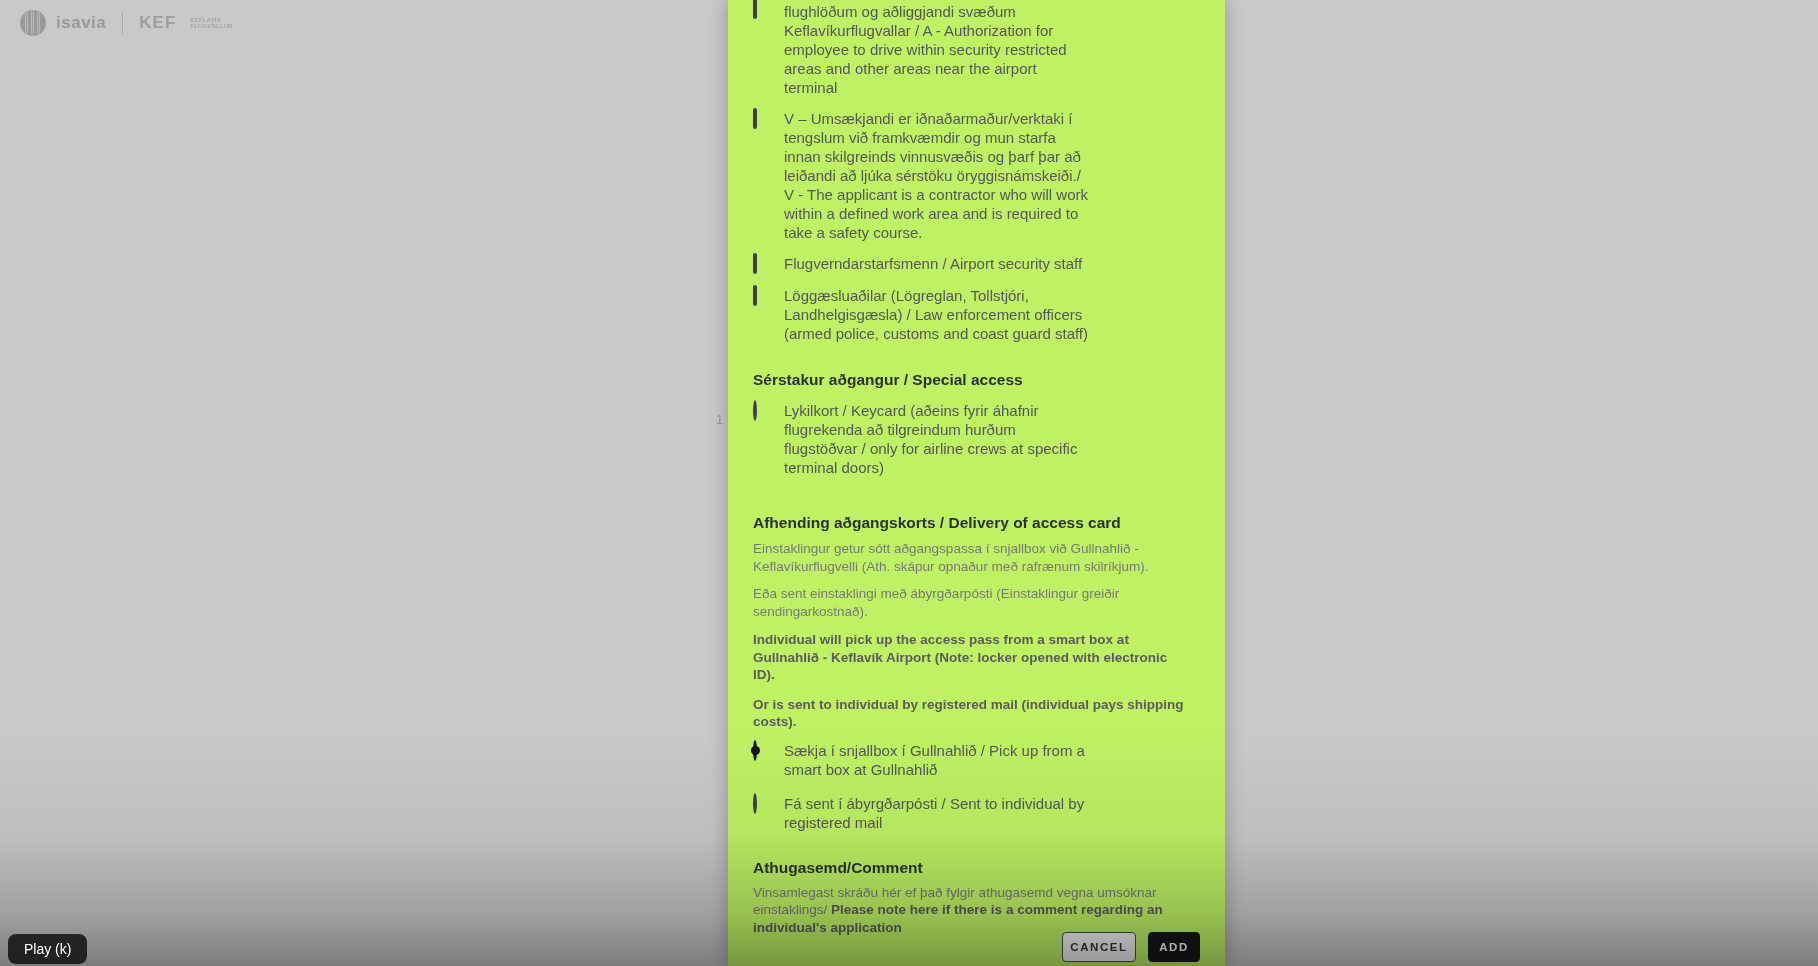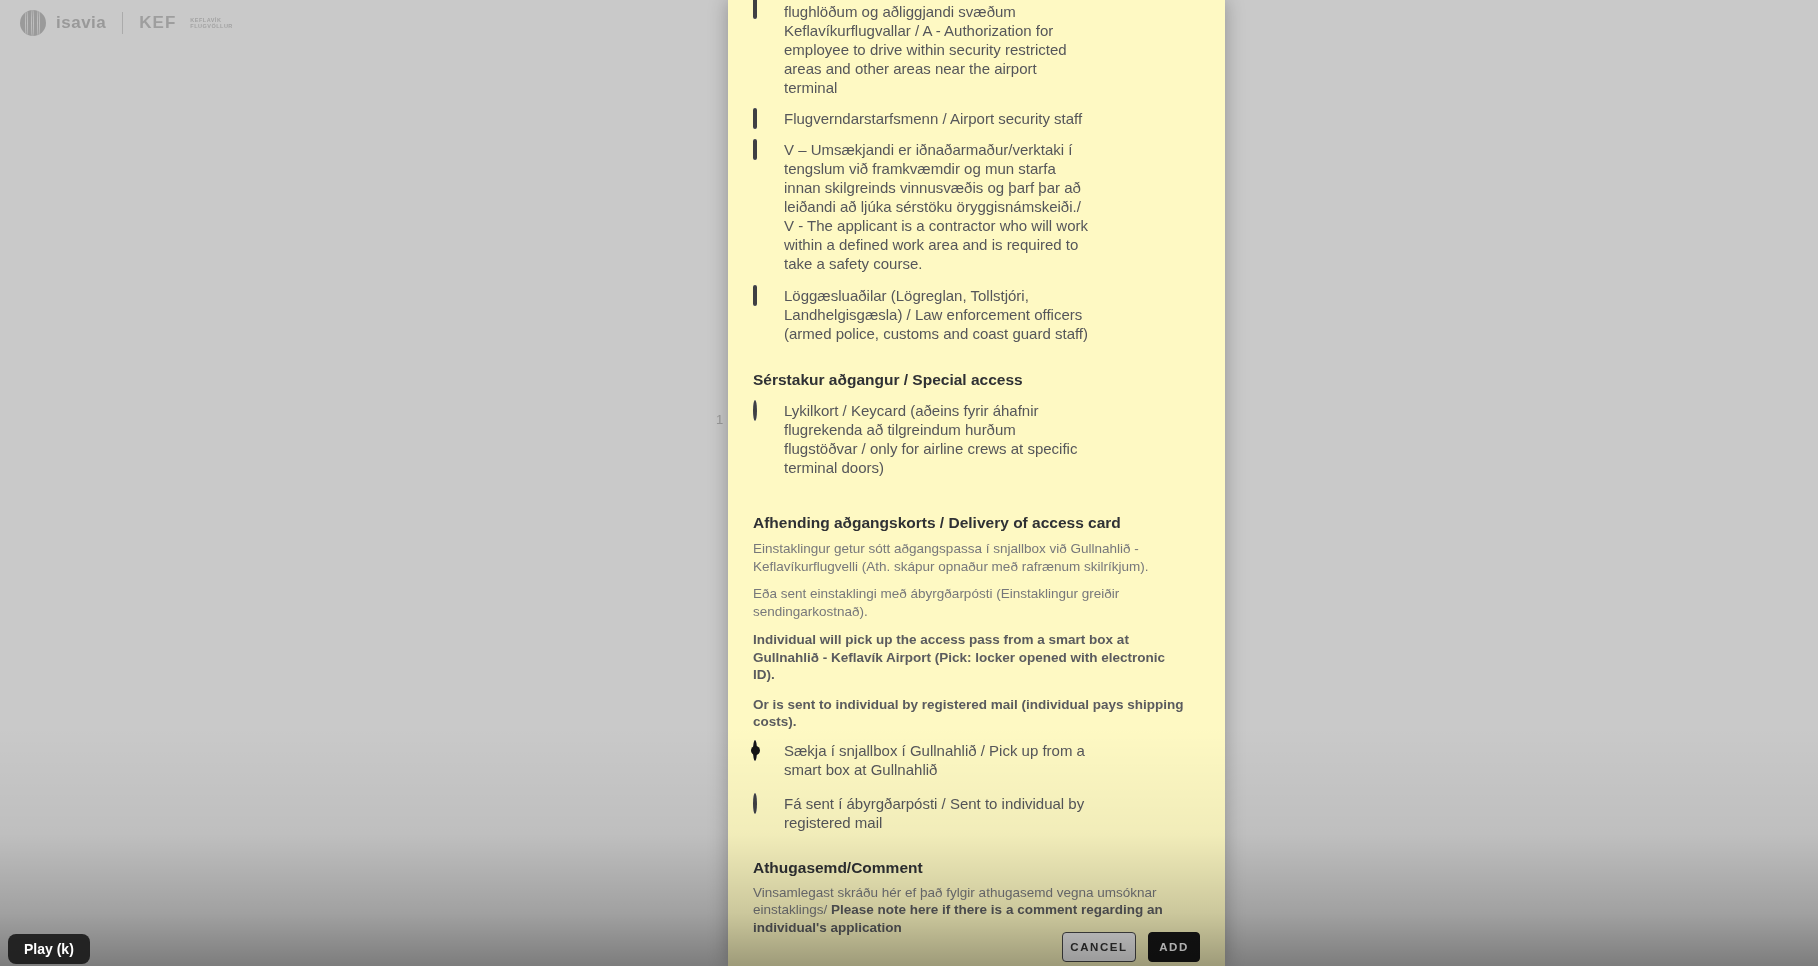--- a/index.html
+++ b/index.html
@@ -15,21 +15,21 @@
   .globe i:nth-child(1){ left:5px; } .globe i:nth-child(2){ left:11px; } .globe i:nth-child(3){ left:17px; }
   .brand-txt { font-size:17px; font-weight:700; color:#7c7c7c; letter-spacing:.5px; }
   .logo-divider { width:1px; height:22px; background:#9a9a9a; margin:0 6px; }
   .kef { font-size:17px; font-weight:600; color:#858585; letter-spacing:1px; }
   .kef-sub { display:flex; flex-direction:column; justify-content:center; line-height:6px; margin-left:4px; }
   .kef-sub span { font-size:5.5px; font-weight:700; color:#8a8a8a; letter-spacing:.5px; line-height:6px; }
 
   .stray-one { position:absolute; left:716px; top:412px; font-size:13px; color:#999; }
 
   
-  .modal { position:absolute; left:728px; top:0; width:497px; height:966px; background:#fef9c3;
+  .modal { position:absolute; left:728px; top:0; width:497px; height:966px; background:#bef264;
            box-shadow:0 0 18px rgba(0,0,0,.28); }
   .modal-body { position:relative; padding:0 0 0 25px; color:#55565a; }
 
   .row { display:flex; align-items:flex-start; }
   .ctl-col { flex:0 0 18px; margin-right:13px; }
   .checkbox { width:18px; height:18px; border:2px solid #3f4043; border-radius:3px; background:#fdfdfd; }
   .radio { width:18px; height:18px; border:2px solid #3f4043; border-radius:50%; background:#fdfdfd; position:relative; }
   .radio.selected::after { content:""; position:absolute; left:50%; top:50%; width:9px; height:9px; margin:-4.5px 0 0 -4.5px;
                            border-radius:50%; background:#141414; }
   .radio.selected { border-color:#141414; }
@@ -53,21 +53,21 @@
   .actions { position:absolute; left:0; top:932px; width:497px; display:flex; justify-content:flex-end; gap:12px; padding-right:25px; }
   .btn { height:30px; border-radius:4px; font-family:"Liberation Sans",sans-serif; font-size:11.5px; font-weight:700;
          letter-spacing:1.6px; display:flex; align-items:center; justify-content:center; cursor:pointer; }
   .btn-cancel { width:74px; background:#f4f4f4; border:1.5px solid #4a4a4a; color:#333; }
   .btn-add { width:52px; background:#171717; border:1.5px solid #171717; color:#fff; }
 
   
   .player-gradient { position:absolute; left:0; bottom:0; width:1818px; height:240px; pointer-events:none;
                      background:linear-gradient(180deg, rgba(0,0,0,0) 0%, rgba(0,0,0,.05) 45%, rgba(0,0,0,.20) 78%, rgba(0,0,0,.38) 100%); }
   .play-badge { position:absolute; left:8px; top:934px; height:30px; padding:0 16px; background:rgba(20,20,20,.88);
-                border-radius:8px; display:flex; align-items:center; color:#fff; font-size:14px; font-weight:700; }
+                border-radius:8px; display:flex; align-items:center; color:#fff; font-size:14px; font-weight:400; }
 </style>
 </head>
 <body>
 
 <div class="stage">
 
   <div class="site-logo">
     <span class="globe">
         <i></i>
         <i></i>
@@ -87,26 +87,26 @@
   <div class="modal">
     <div class="modal-body">
 
       <div class="row row-cut" style="margin-top:0;">
         <span class="ctl-col"><span class="checkbox"></span></span>
         <span class="opt-label">flughlöðum og aðliggjandi svæðum Keflavíkurflugvallar / A - Authorization for employee to drive within security restricted areas and other areas near the airport terminal</span>
       </div>
 
       <div class="row" style="margin-top:12px;">
         <span class="ctl-col" style="margin-top:1px;"><span class="checkbox"></span></span>
-        <span class="opt-label">Flugverndarstarfsmenn / Airport security staff</span>
+        <span class="opt-label">V – Umsækjandi er iðnaðarmaður/verktaki í tengslum við framkvæmdir og mun starfa innan skilgreinds vinnusvæðis og þarf þar að leiðandi að ljúka sérstöku öryggisnámskeiði./ V - The applicant is a contractor who will work within a defined work area and is required to take a safety course.</span>
       </div>
 
       <div class="row" style="margin-top:12px;">
         <span class="ctl-col" style="margin-top:1px;"><span class="checkbox"></span></span>
-        <span class="opt-label">V – Umsækjandi er iðnaðarmaður/verktaki í tengslum við framkvæmdir og mun starfa innan skilgreinds vinnusvæðis og þarf þar að leiðandi að ljúka sérstöku öryggisnámskeiði./ V - The applicant is a contractor who will work within a defined work area and is required to take a safety course.</span>
+        <span class="opt-label">Flugverndarstarfsmenn / Airport security staff</span>
       </div>
 
       <div class="row" style="margin-top:13px;">
         <span class="ctl-col" style="margin-top:1px;"><span class="checkbox"></span></span>
         <span class="opt-label">Löggæsluaðilar (Lögreglan, Tollstjóri, Landhelgisgæsla) / Law enforcement officers (armed police, customs and coast guard staff)</span>
       </div>
 
       <div class="section-heading" style="margin-top:27px;">
         <span class="h-is">Sérstakur aðgangur /</span>
         <span class="h-en">Special access</span>
@@ -118,21 +118,21 @@
         <span class="opt-label">Lykilkort / Keycard (aðeins fyrir áhafnir flugrekenda að tilgreindum hurðum flugstöðvar / only for airline crews at specific terminal doors)</span>
       </div>
 
       <div class="section-heading" style="margin-top:36px;">
         <span class="h-is">Afhending aðgangskorts /</span>
         <span class="h-en">Delivery of access card</span>
       </div>
 
       <p class="para gray" style="margin-top:8px;">Einstaklingur getur sótt aðgangspassa í snjallbox við Gullnahlið - Keflavíkurflugvelli (Ath. skápur opnaður með rafrænum skilríkjum).</p>
       <p class="para gray" style="margin-top:10px;">Eða sent einstaklingi með ábyrgðarpósti (Einstaklingur greiðir sendingarkostnað).</p>
-      <p class="para boldp" style="margin-top:11px;">Individual will pick up the access pass from a smart box at Gullnahlið - Keflavík Airport (Pick: locker opened with electronic ID).</p>
+      <p class="para boldp" style="margin-top:11px;">Individual will pick up the access pass from a smart box at Gullnahlið - Keflavík Airport (Note: locker opened with electronic ID).</p>
       <p class="para boldp" style="margin-top:12px;">Or is sent to individual by registered mail (individual pays shipping costs).</p>
 
       <div class="row" style="margin-top:10px;">
         <span class="ctl-col" style="margin-top:1px;"><span class="radio selected"></span></span>
         <span class="opt-label">Sækja í snjallbox í Gullnahlið / Pick up from a smart box at Gullnahlið</span>
       </div>
 
       <div class="row" style="margin-top:15px;">
         <span class="ctl-col" style="margin-top:1px;"><span class="radio"></span></span>
         <span class="opt-label">Fá sent í ábyrgðarpósti / Sent to individual by registered mail</span>

